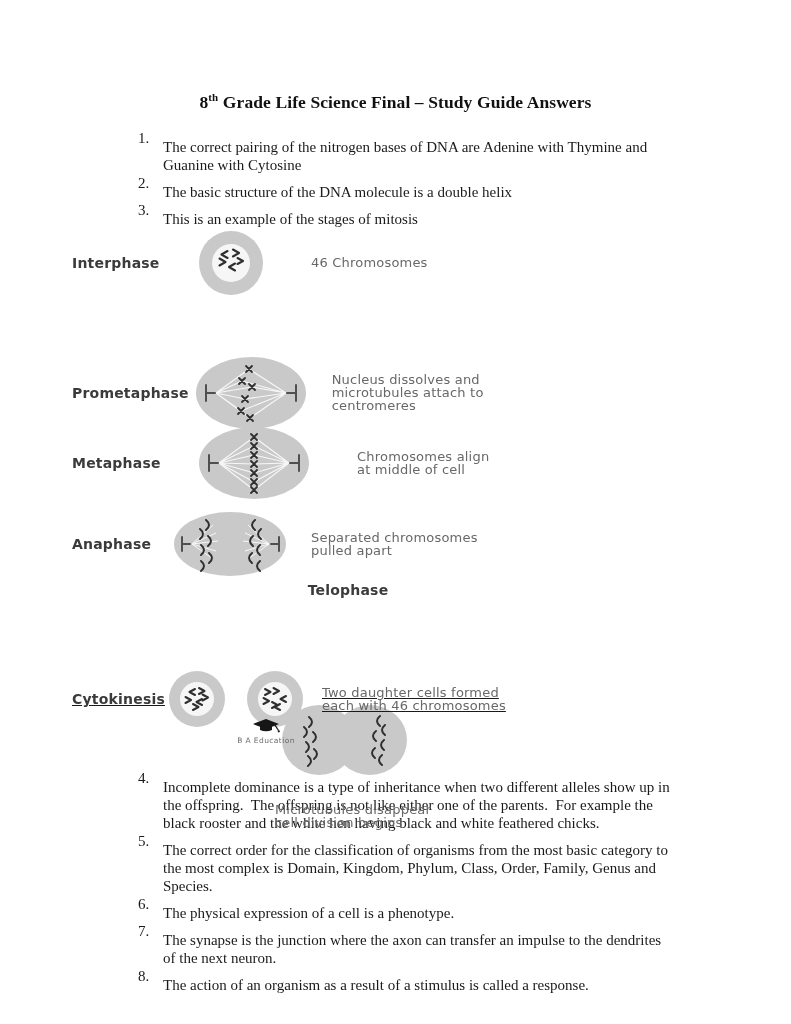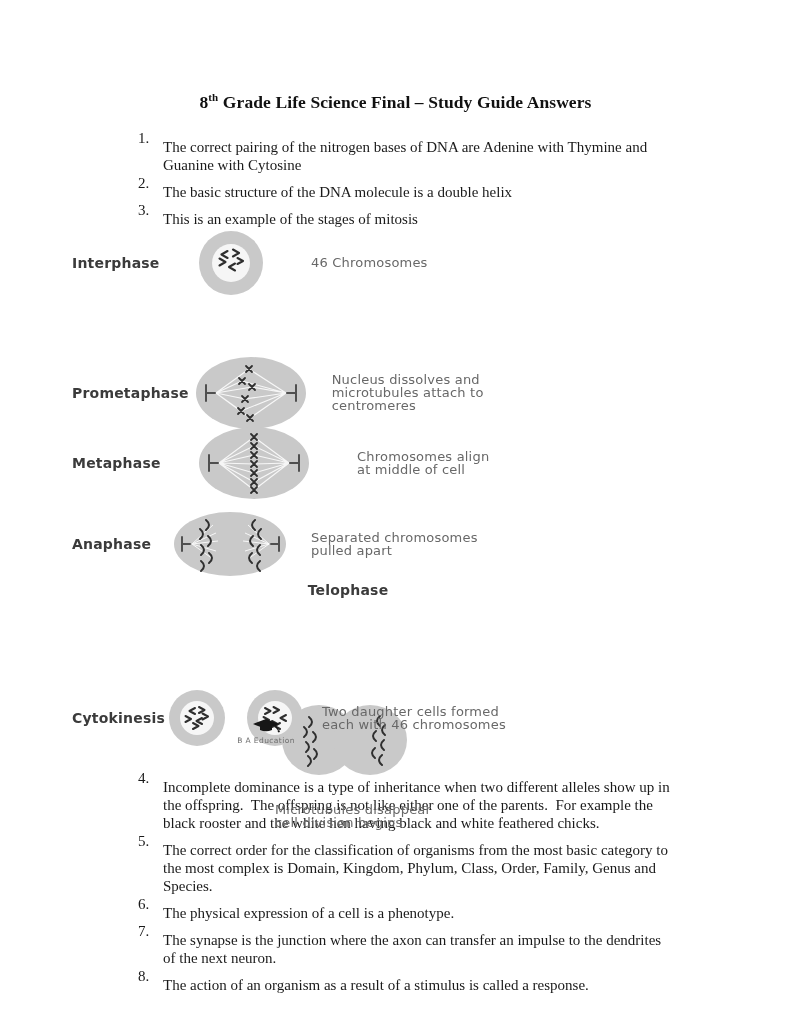--- a/index.html
+++ b/index.html
@@ -45,21 +45,21 @@
   .cell-box{flex:0 0 125px;display:flex;justify-content:center;align-items:center;gap:20px;}
   .stage-desc{margin-left:18px;font-size:13px;line-height:13px;color:#686868;letter-spacing:.2px;}
   .logo{position:absolute;left:147px;top:486px;width:110px;text-align:center;}
   .logo-text{font-size:7.5px;color:#6d6d6d;letter-spacing:.4px;margin-top:-1px;}
   .row-interphase{top:0;height:66px;}
   .row-prophase{top:67px;height:62px;}
   .row-prometaphase{top:126px;height:74px;}
   .row-metaphase{top:196px;height:74px;gap:23px;}
   .row-anaphase{top:281px;height:66px;}
   .row-telophase{top:352px;height:76px;flex-direction:column;}
-  .row-cytokinesis{top:459px;height:58px;}
+  .row-cytokinesis{top:440px;height:58px;text-decoration:underline;}
   .qlist.bottom{width:540px;}
 </style>
 </head>
 <body>
 
 <div class="page">
 
   <h1 class="doc-title"><span>8</span><sup>th</sup><span> Grade Life Science Final – Study Guide Answers</span></h1>
 
   <div class="qlist top">

